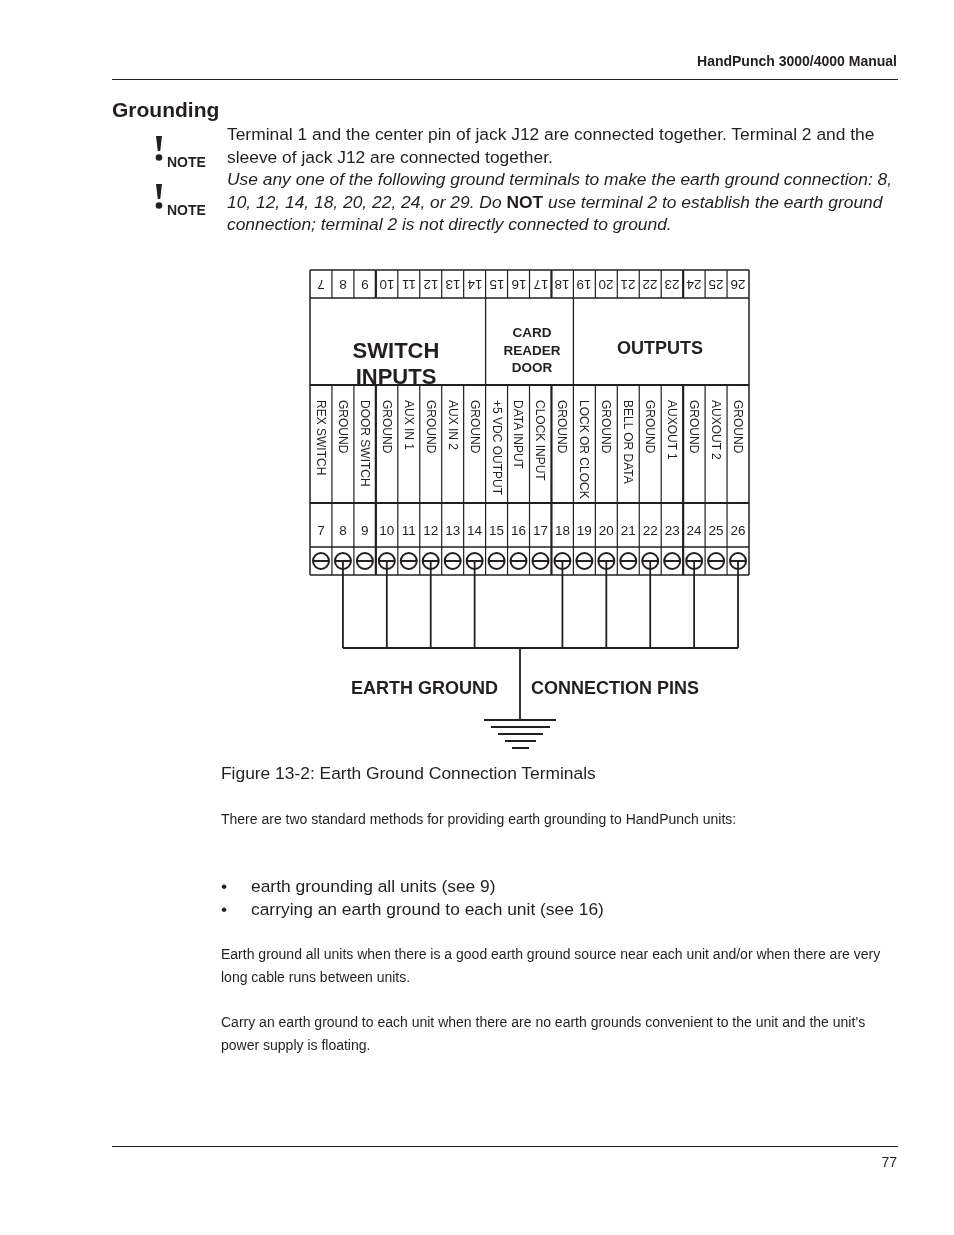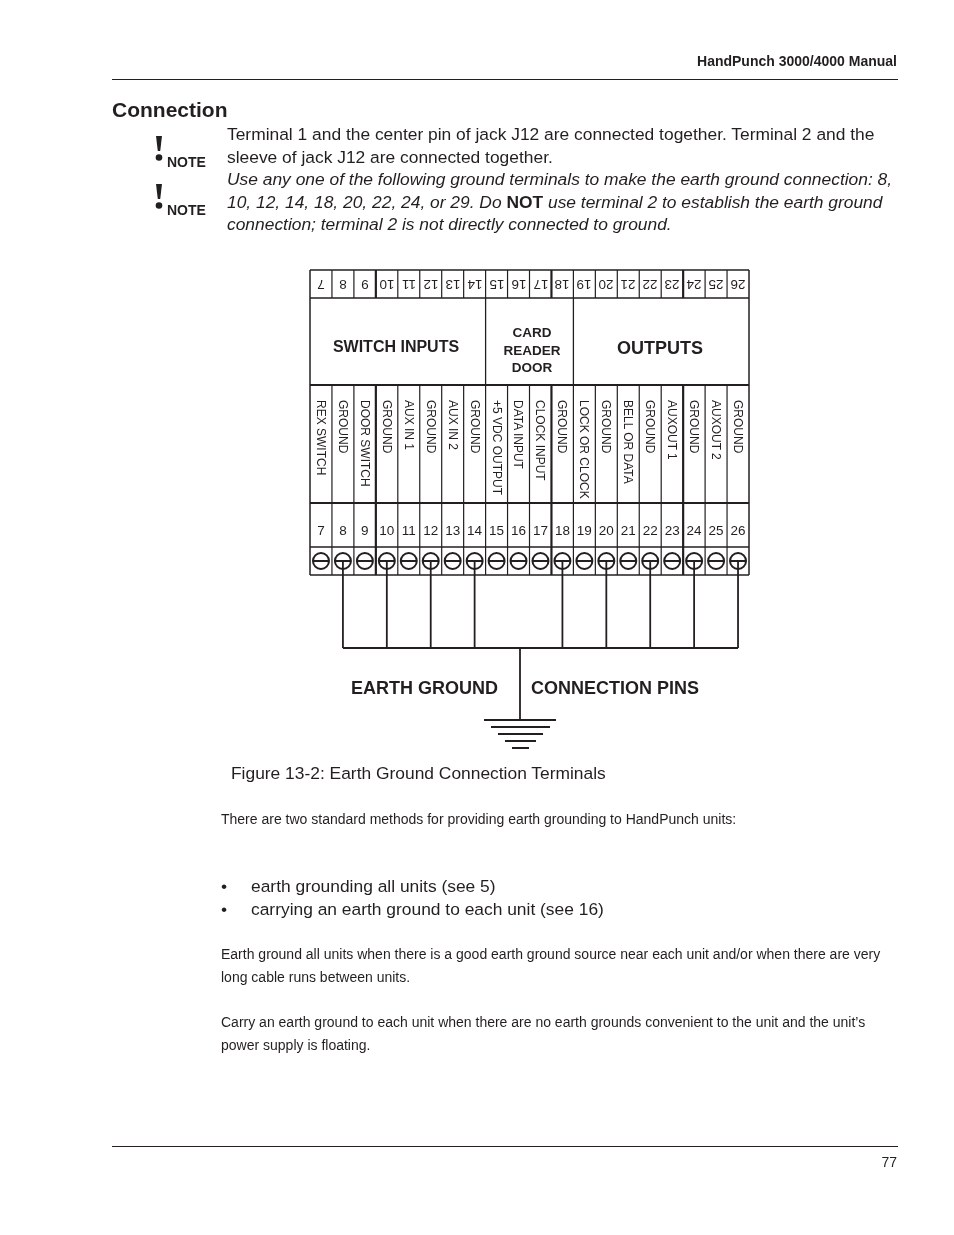--- a/index.html
+++ b/index.html
@@ -19,33 +19,33 @@
   .diagram { left:0; top:0; width:954px; height:1235px; }
   .diagram svg { position:absolute; left:0; top:0; }
   .cell-top { position:absolute; top:270px; height:28px; font-size:13.5px; text-align:center;
               line-height:28px; transform:rotate(180deg); }
   .cell-num { position:absolute; top:503px; height:44px; font-size:13.5px; text-align:center; line-height:56px; }
   .cell-label { position:absolute; top:388px; height:114px; font-size:12px; writing-mode:vertical-rl;
                 white-space:nowrap; overflow:hidden; line-height:22px; padding-top:12px; box-sizing:border-box; }
   .group-label { position:absolute; font-weight:bold; text-align:center; }
   .earth-label { position:absolute; top:678px; font-size:18px; font-weight:bold; }
 
-  .caption { left:231px; top:763px; font-size:17.4px; }
+  .caption { left:221px; top:763px; font-size:17.4px; }
   .body-text { left:221px; width:680px; font-size:14px; line-height:22.6px; }
   .bullet-item { left:221px; font-size:17.4px; }
   .bullet-item .dot { display:inline-block; width:30px; }
   .page-num { right:57px; top:1154px; font-size:14px; }
 </style>
 </head>
 <body>
 
 <div class="abs running-head">HandPunch 3000/4000 Manual</div>
 <div class="abs rule" style="top:79px;"></div>
 
-<div class="abs section-title">Connection</div>
+<div class="abs section-title">Grounding</div>
 
 <div class="abs note-icon" style="top:136px;">
   <svg class="bang" viewBox="0 0 8 26">
     <path d="M1,0 L7,0 L5.2,15 L2.8,15 Z" fill="#231f20"></path>
     <circle cx="4" cy="21.5" r="3.3" fill="#231f20"></circle>
   </svg>
   <span class="label">NOTE</span>
 </div>
 <div class="abs para" style="top:123px;">Terminal 1 and the center pin of jack J12 are connected together. Terminal 2 and the sleeve of jack J12 are connected together.</div>
 
@@ -225,33 +225,33 @@
       <div class="cell-num" style="left: 573.4px; width: 21.95px;">19</div>
       <div class="cell-num" style="left: 595.35px; width: 21.95px;">20</div>
       <div class="cell-num" style="left: 617.3px; width: 21.95px;">21</div>
       <div class="cell-num" style="left: 639.25px; width: 21.95px;">22</div>
       <div class="cell-num" style="left: 661.2px; width: 21.95px;">23</div>
       <div class="cell-num" style="left: 683.15px; width: 21.95px;">24</div>
       <div class="cell-num" style="left: 705.1px; width: 21.95px;">25</div>
       <div class="cell-num" style="left: 727.05px; width: 21.95px;">26</div>
     </div>
 
-  <div class="group-label" style="left:310px; top:338px; width:172px; font-size:16px;">SWITCH INPUTS</div>
+  <div class="group-label" style="left:310px; top:338px; width:172px; font-size:22px;">SWITCH INPUTS</div>
   <div class="group-label" style="left:485px; top:324px; width:94px; font-size:13.5px; line-height:17.5px;">
     <div>CARD</div>
     <div>READER</div>
     <div>DOOR</div>
   </div>
   <div class="group-label" style="left:571px; top:338px; width:178px; font-size:18px;">OUTPUTS</div>
 
   <div class="earth-label" style="left:351px;">EARTH GROUND</div>
   <div class="earth-label" style="left:531px;">CONNECTION PINS</div>
 </div>
 
 <div class="abs caption">Figure 13-2: Earth Ground Connection Terminals</div>
 <div class="abs body-text" style="top:808px;">There are two standard methods for providing earth grounding to HandPunch units:</div>
-<div class="abs bullet-item" style="top:876px;"><span class="dot">•</span><span>earth grounding all units (see 5)</span></div>
+<div class="abs bullet-item" style="top:876px;"><span class="dot">•</span><span>earth grounding all units (see 9)</span></div>
 <div class="abs bullet-item" style="top:899px;"><span class="dot">•</span><span>carrying an earth ground to each unit (see 16)</span></div>
 <div class="abs body-text" style="top:943px;">Earth ground all units when there is a good earth ground source near each unit and/or when there are very long cable runs between units.</div>
 <div class="abs body-text" style="top:1011px;">Carry an earth ground to each unit when there are no earth grounds convenient to the unit and the unit’s power supply is floating.</div>
 
 <div class="abs rule" style="top:1146px;"></div>
 <div class="abs page-num">77</div>
 
 </body></html>

